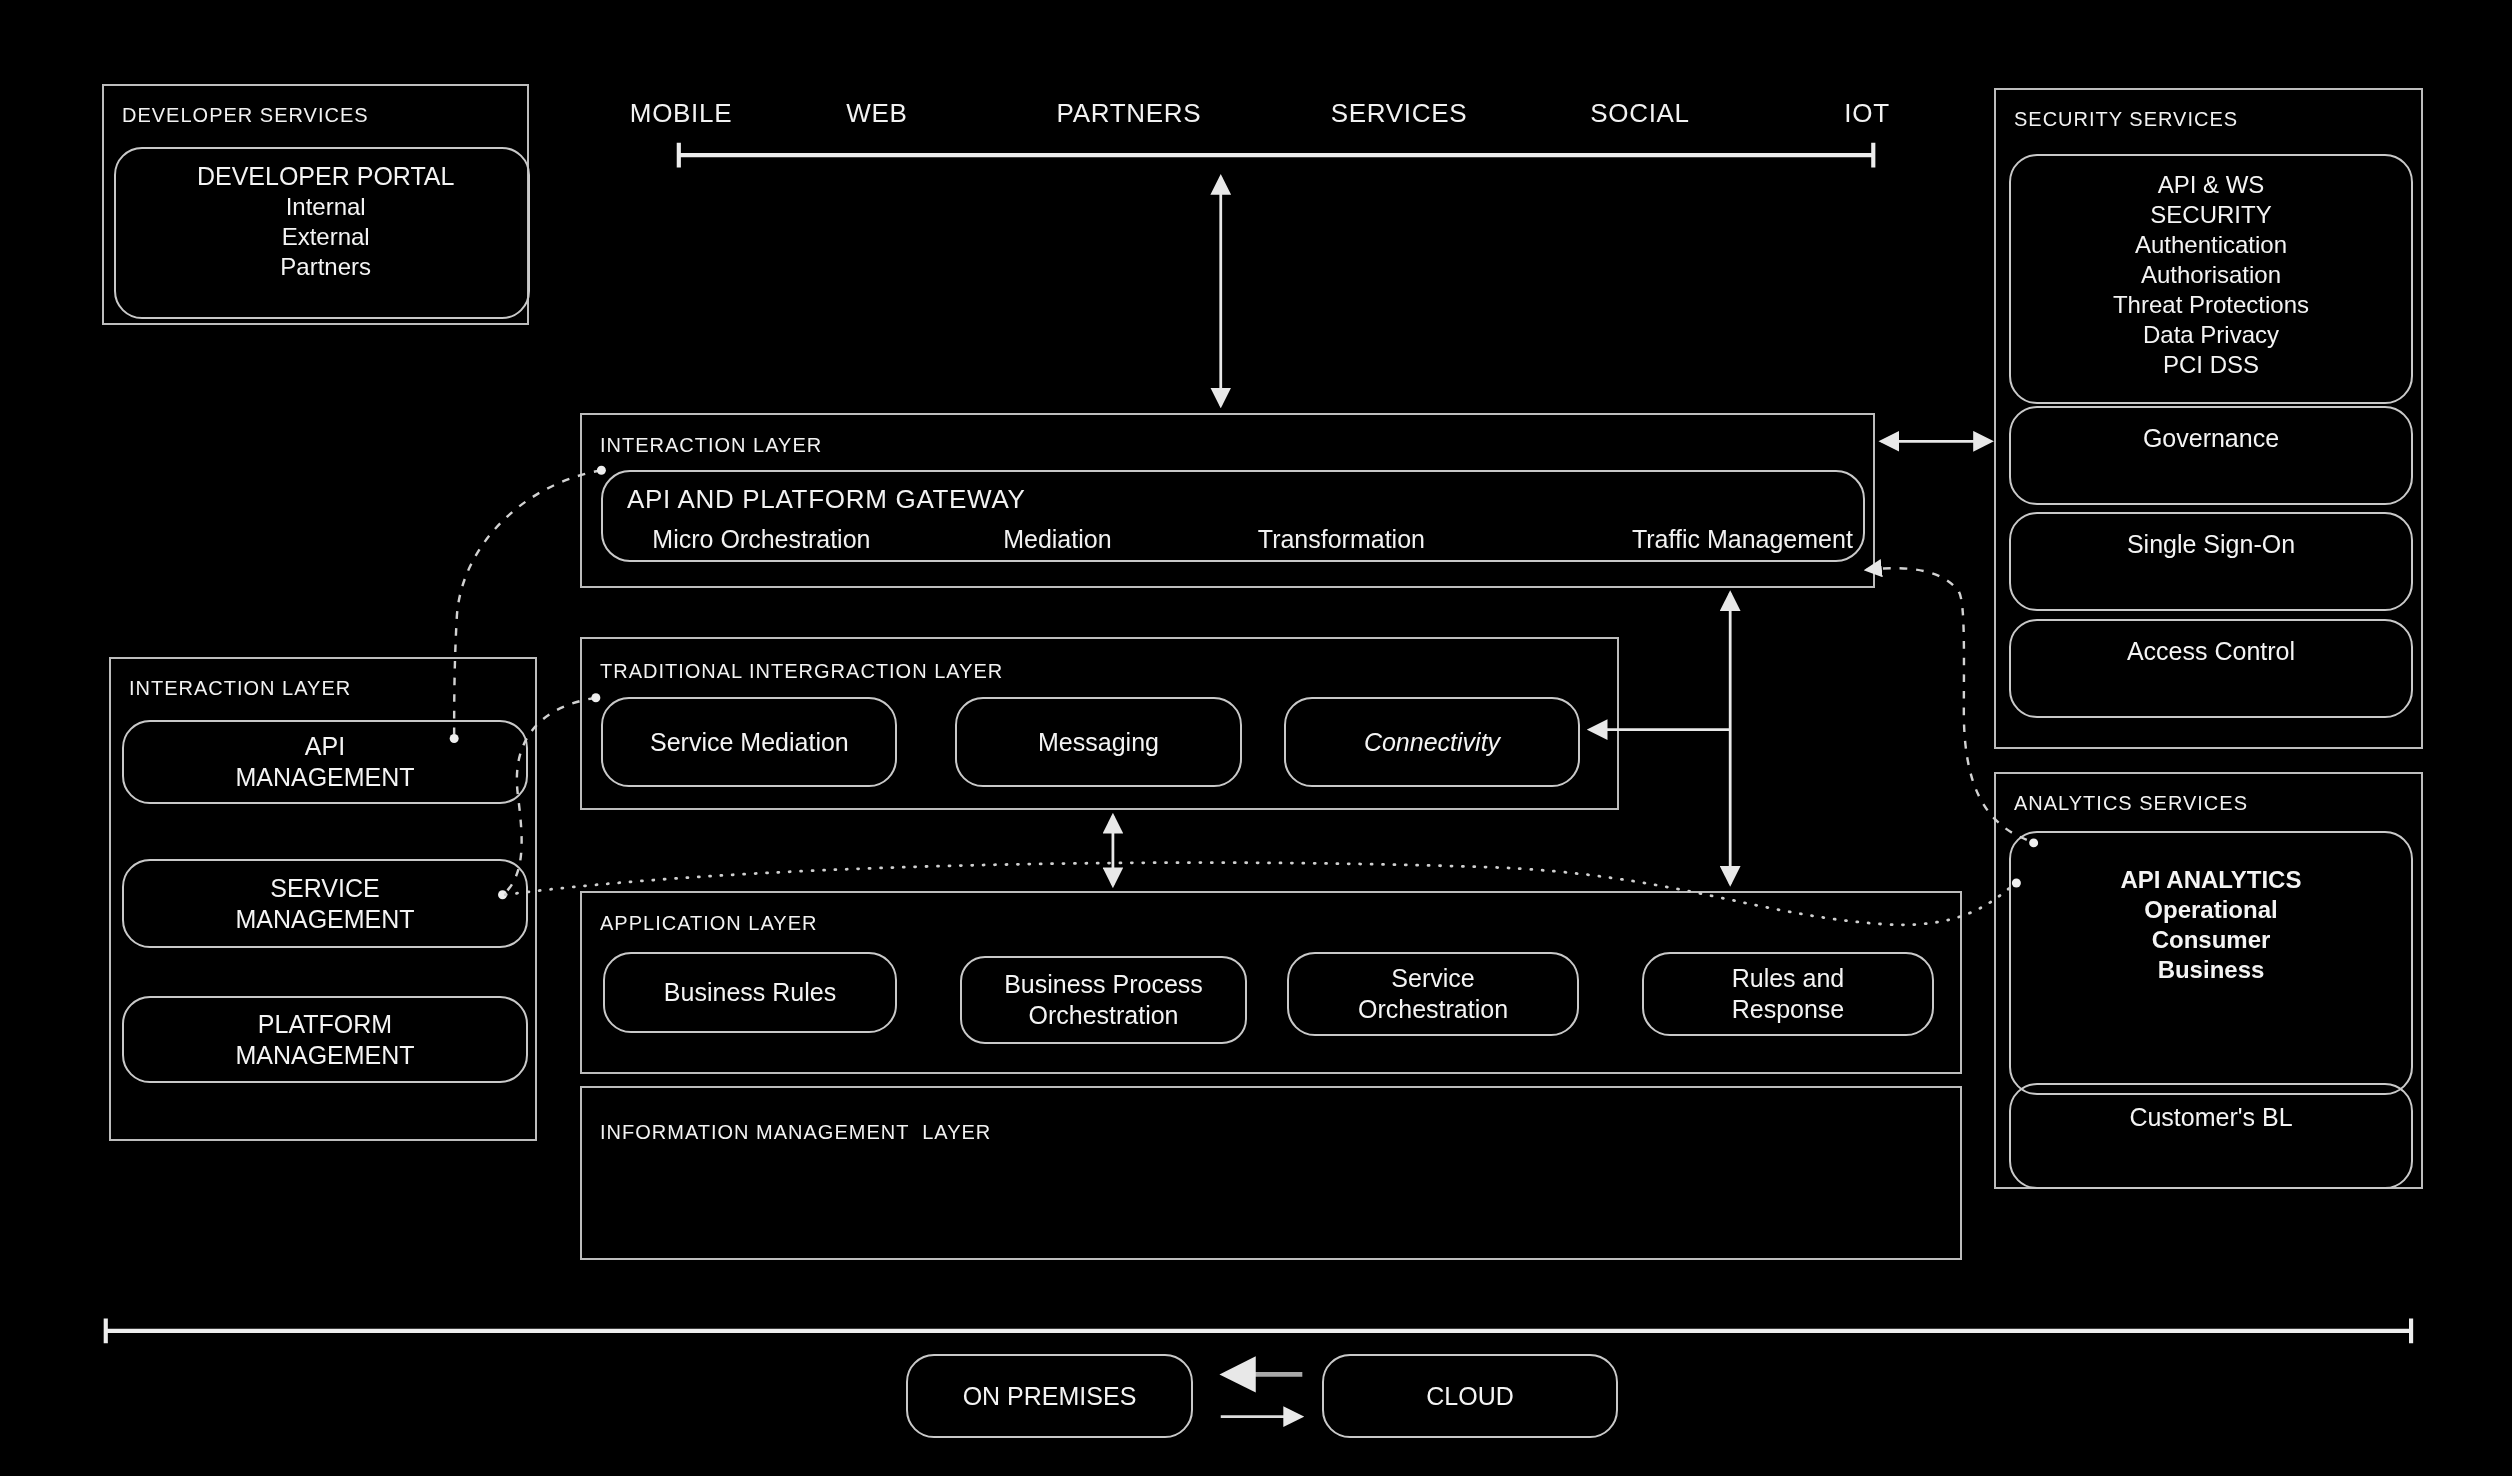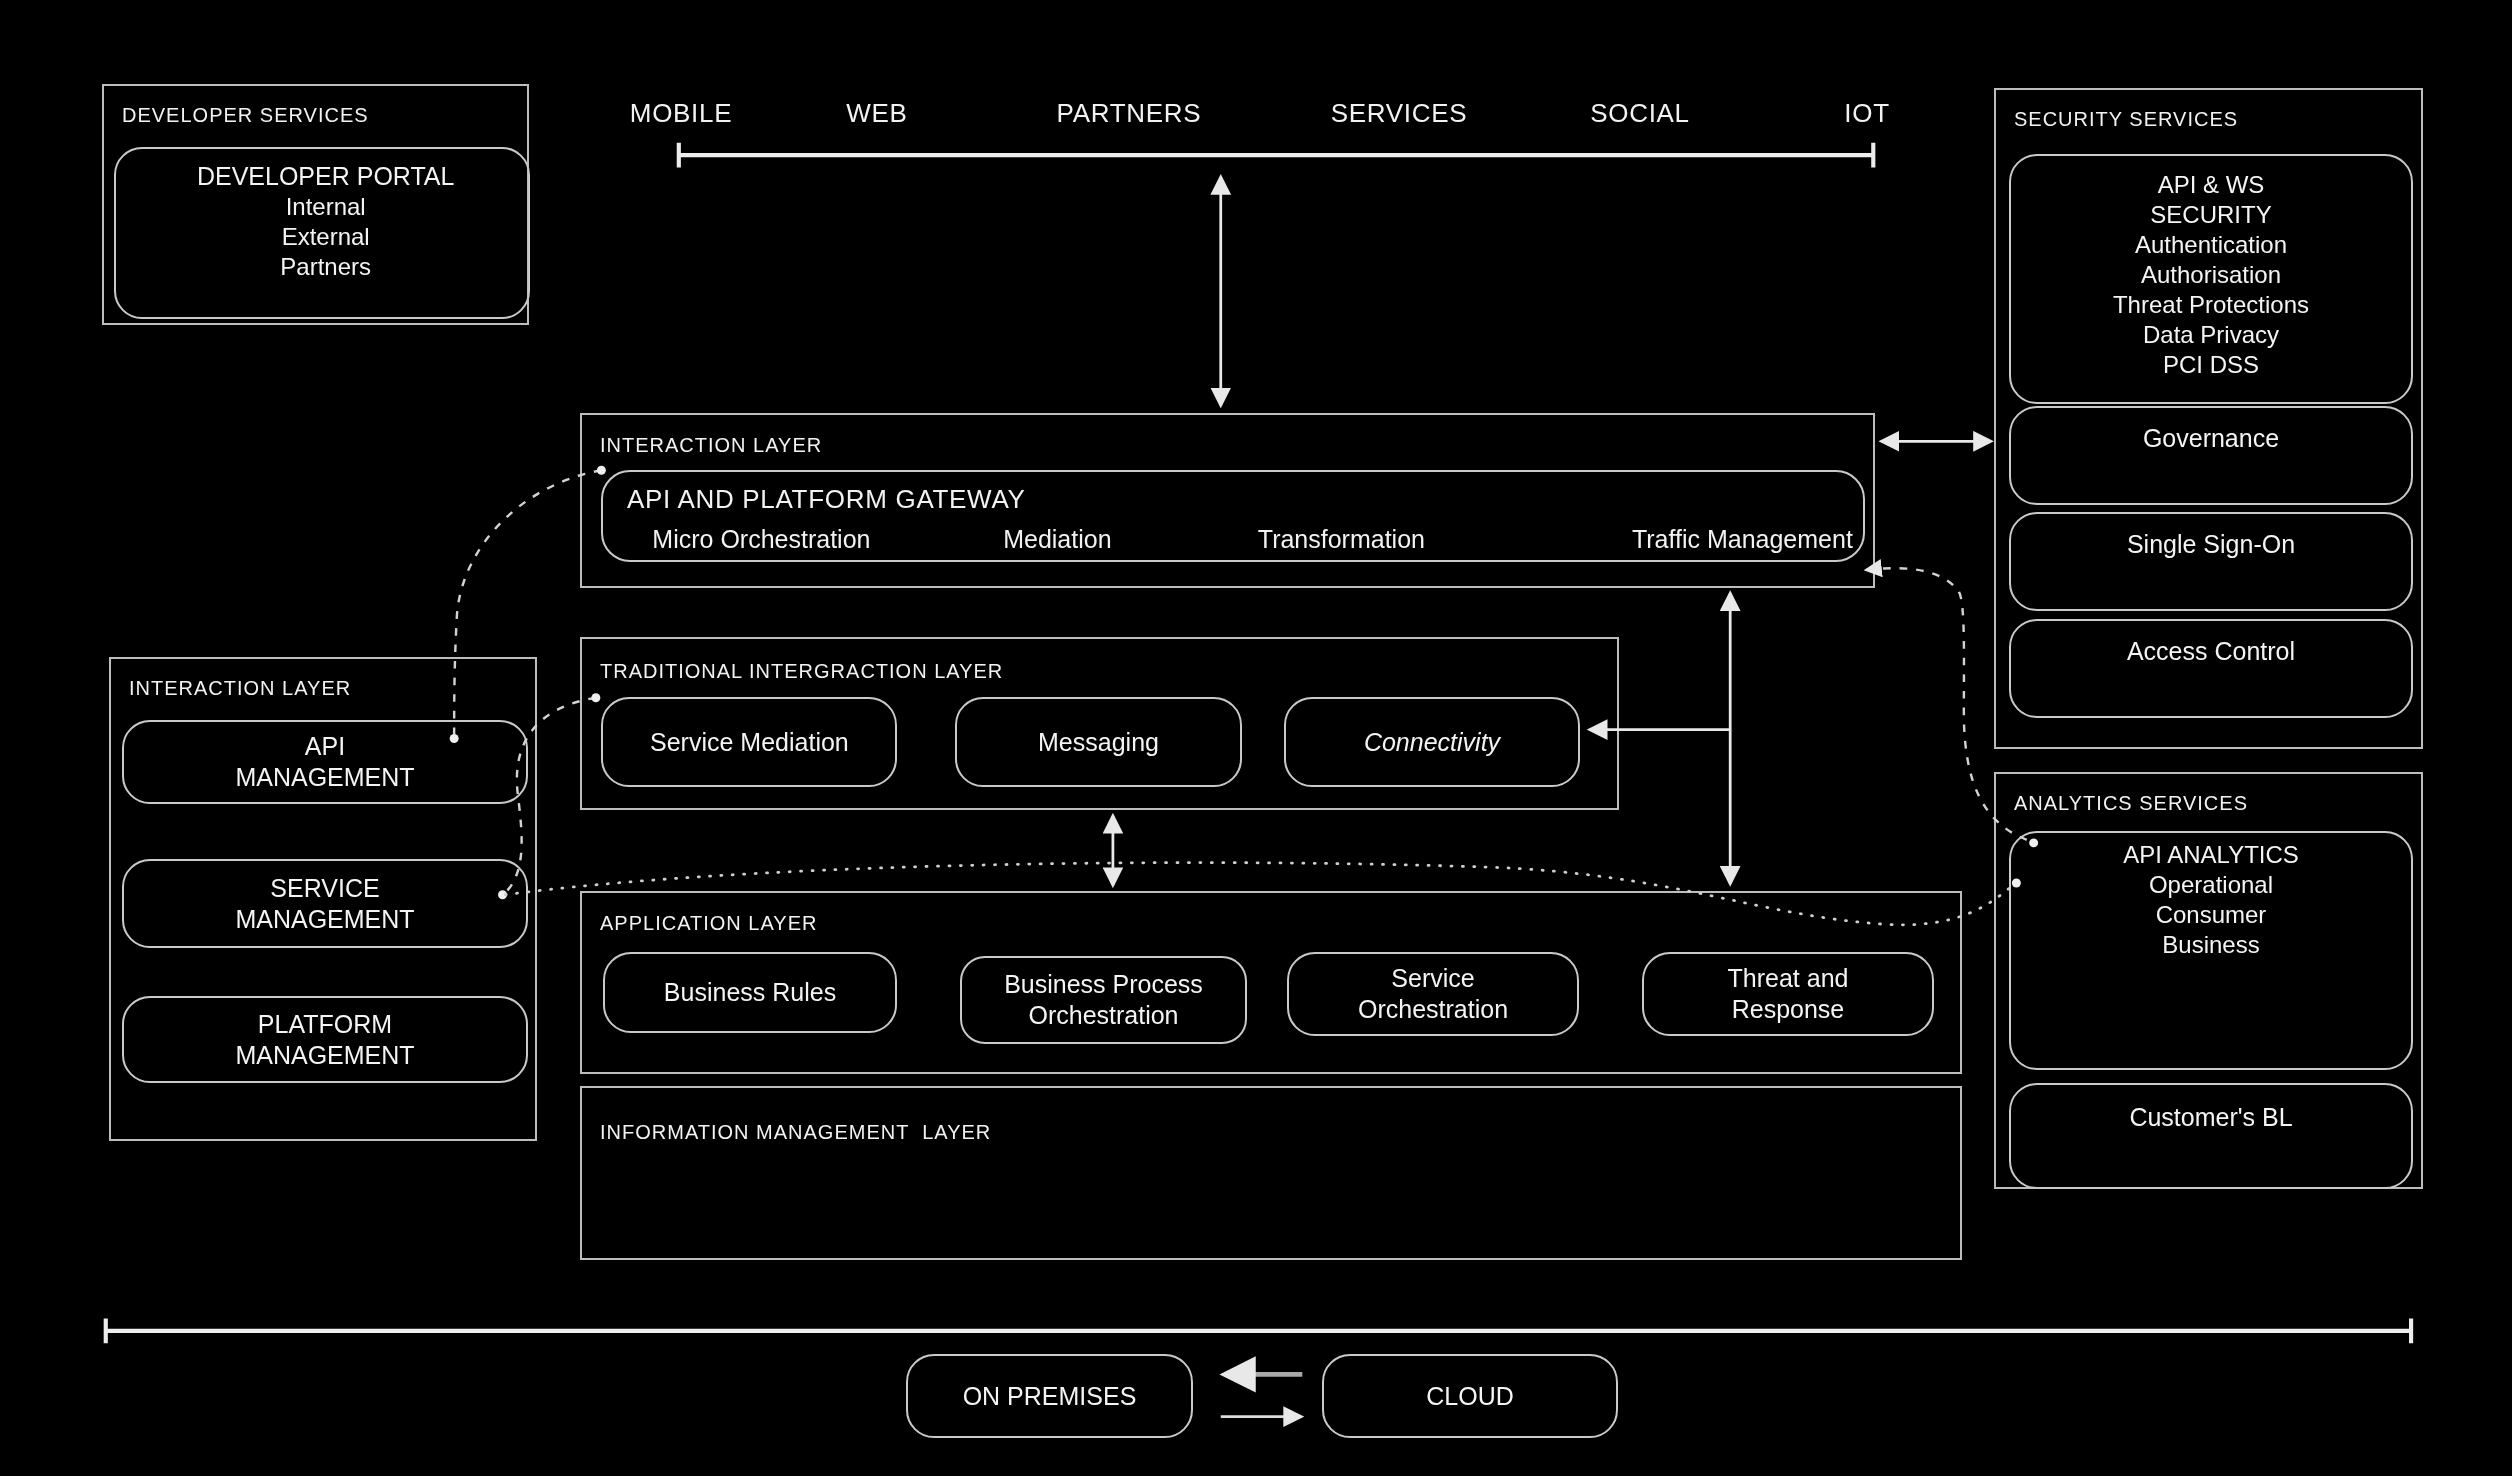--- a/index.html
+++ b/index.html
@@ -108,21 +108,21 @@
     <div class="rbox" style="left:702px;top:58px;width:292px;height:86px;font-style:italic;">Connectivity</div>
   </section>
 
   <section class="panel" style="left:580px;top:891px;width:1378px;height:179px;">
     <div class="panel-title" style="top:19.4px;">APPLICATION LAYER</div>
     <div class="rbox" style="left:21px;top:59px;width:290px;height:77px;">Business Rules</div>
     <div class="rbox" style="left:378px;top:63px;width:283px;height:84px;border-radius:25px;">Business Process
 Orchestration</div>
     <div class="rbox" style="left:705px;top:59px;width:288px;height:80px;">Service
 Orchestration</div>
-    <div class="rbox" style="left:1060px;top:59px;width:288px;height:80px;">Threat and
+    <div class="rbox" style="left:1060px;top:59px;width:288px;height:80px;">Rules and
 Response</div>
   </section>
 
   <section class="panel" style="left:580px;top:1086px;width:1378px;height:170px;">
     <div class="panel-title" style="top:33px;">INFORMATION MANAGEMENT  LAYER</div>
   </section>
 
   <section class="panel" style="left:109px;top:657px;width:424px;height:480px;">
     <div class="panel-title">INTERACTION LAYER</div>
     <div class="rbox" style="left:11px;top:61px;width:402px;height:80px;">API
@@ -144,21 +144,21 @@
 Data Privacy
 PCI DSS</div>
     </div>
     <div class="rbox top" style="left:13px;top:316px;width:400px;height:80px;padding-top:15px;">Governance</div>
     <div class="rbox top" style="left:13px;top:422px;width:400px;height:80px;padding-top:15px;">Single Sign-On</div>
     <div class="rbox top" style="left:13px;top:529px;width:400px;height:80px;padding-top:15px;">Access Control</div>
   </section>
 
   <section class="panel" style="left:1994px;top:772px;width:425px;height:413px;">
     <div class="panel-title">ANALYTICS SERVICES</div>
-    <div class="rbox top" style="left:13px;top:57px;width:400px;height:228px;padding-top:7px;">
+    <div class="rbox top" style="left:13px;top:57px;width:400px;height:228px;padding-top:32px;font-weight:bold;">
       <div class="box-lines">API ANALYTICS
 Operational
 Consumer
 Business</div>
     </div>
     <div class="rbox top" style="left:13px;top:309px;width:400px;height:85px;padding-top:16.6px;">Customer's BL</div>
   </section>
 
   <div class="rbox" style="left:906px;top:1354px;width:283px;height:80px;">ON PREMISES</div>
   <div class="rbox" style="left:1322px;top:1354px;width:292px;height:80px;">CLOUD</div>

